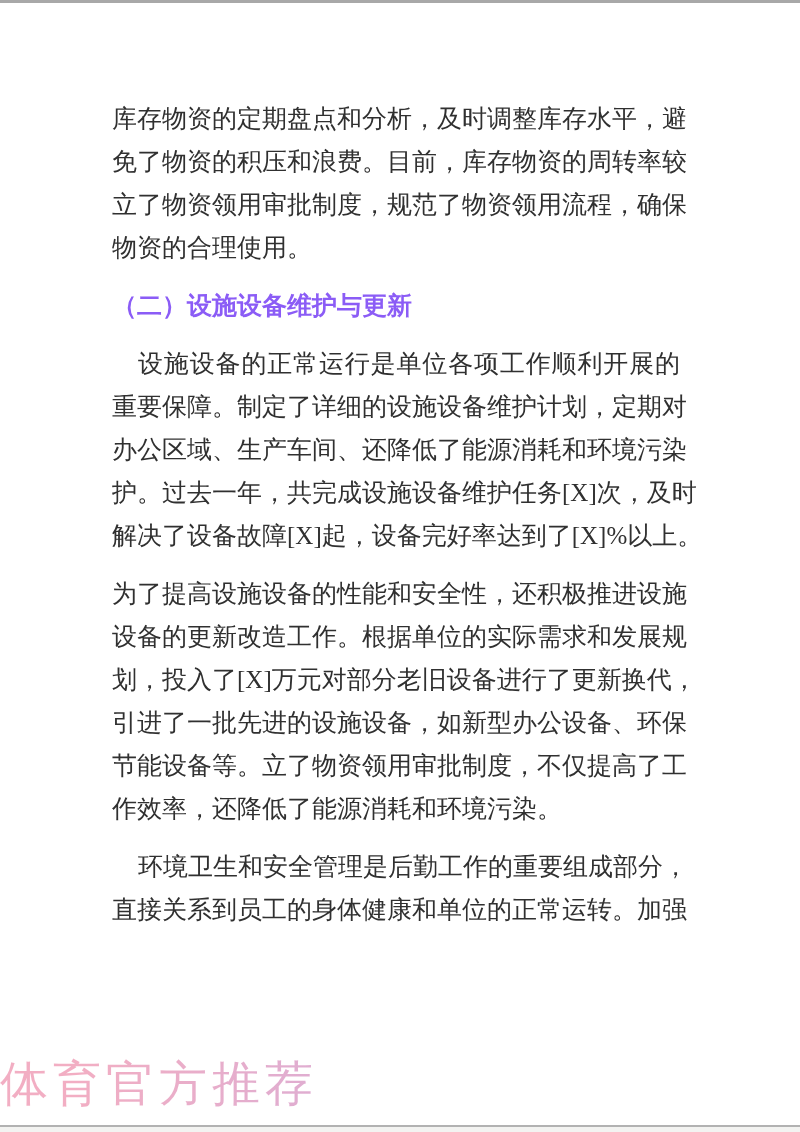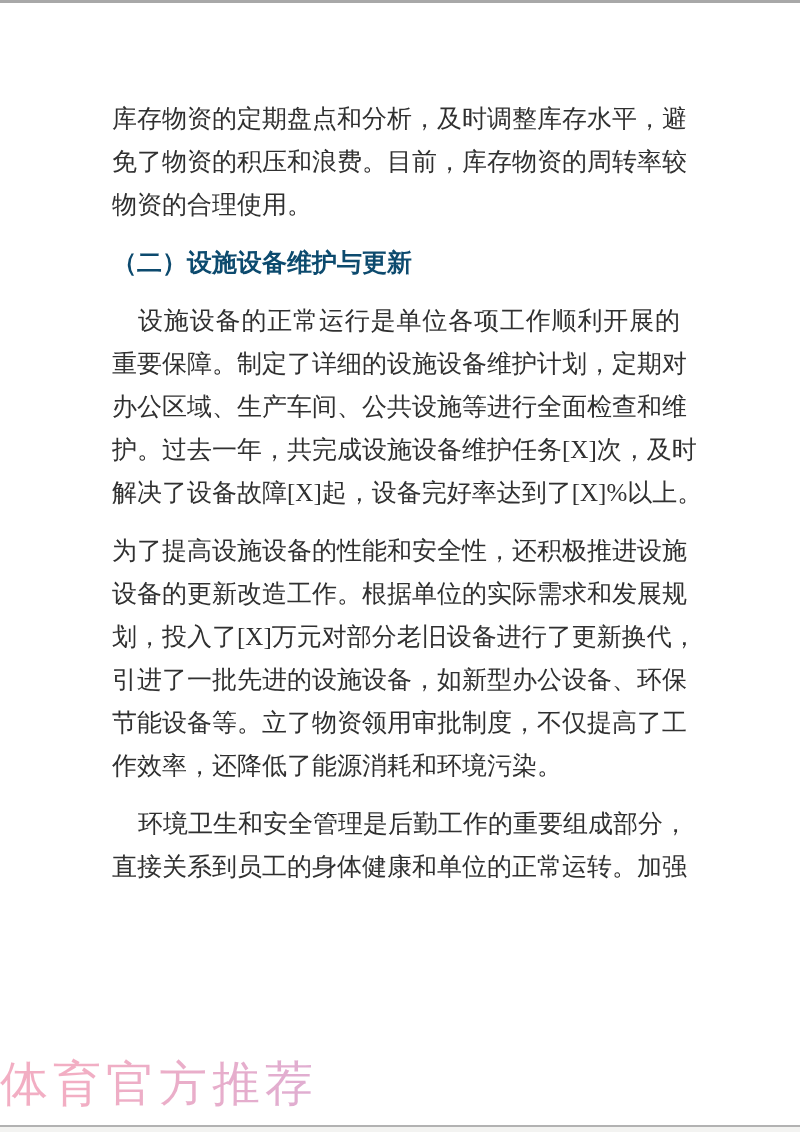--- a/index.html
+++ b/index.html
@@ -39,21 +39,21 @@
   .ln.end {
     text-align: right;
     text-align-last: left;
   }
   .ln.ind { text-indent: 26px; }
   .hd {
     height: 43px;
     line-height: 43px;
     font-size: 25px;
     font-weight: bold;
-    color: #0c4a6e;
+    color: #8b5cf6;
     margin: 15px 0;
     text-align: left;
   }
   .watermark {
     position: absolute;
     top: 1052px;
     left: 0;
     width: 800px;
     height: 64px;
     line-height: 64px;
@@ -80,29 +80,30 @@
 </head>
 <body>
 
 <div class="top-strip" style="background: rgb(168, 168, 168);"></div>
 
 <div class="doc-content">
 
   <div class="block">
     <div class="ln">库存物资的定期盘点和分析，及时调整库存水平，避</div>
     <div class="ln">免了物资的积压和浪费。目前，库存物资的周转率较</div>
+    <div class="ln">立了物资领用审批制度，规范了物资领用流程，确保</div>
     <div class="ln end">物资的合理使用。</div>
   </div>
 
   <div class="hd">（二）设施设备维护与更新</div>
 
   <div class="block">
     <div class="ln ind">设施设备的正常运行是单位各项工作顺利开展的</div>
     <div class="ln">重要保障。制定了详细的设施设备维护计划，定期对</div>
-    <div class="ln">办公区域、生产车间、公共设施等进行全面检查和维</div>
+    <div class="ln">办公区域、生产车间、还降低了能源消耗和环境污染</div>
     <div class="ln">护。过去一年，共完成设施设备维护任务[X]次，及时</div>
     <div class="ln">解决了设备故障[X]起，设备完好率达到了[X]%以上。</div>
   </div>
 
   <div class="block">
     <div class="ln">为了提高设施设备的性能和安全性，还积极推进设施</div>
     <div class="ln">设备的更新改造工作。根据单位的实际需求和发展规</div>
     <div class="ln">划，投入了[X]万元对部分老旧设备进行了更新换代，</div>
     <div class="ln">引进了一批先进的设施设备，如新型办公设备、环保</div>
     <div class="ln">节能设备等。立了物资领用审批制度，不仅提高了工</div>

